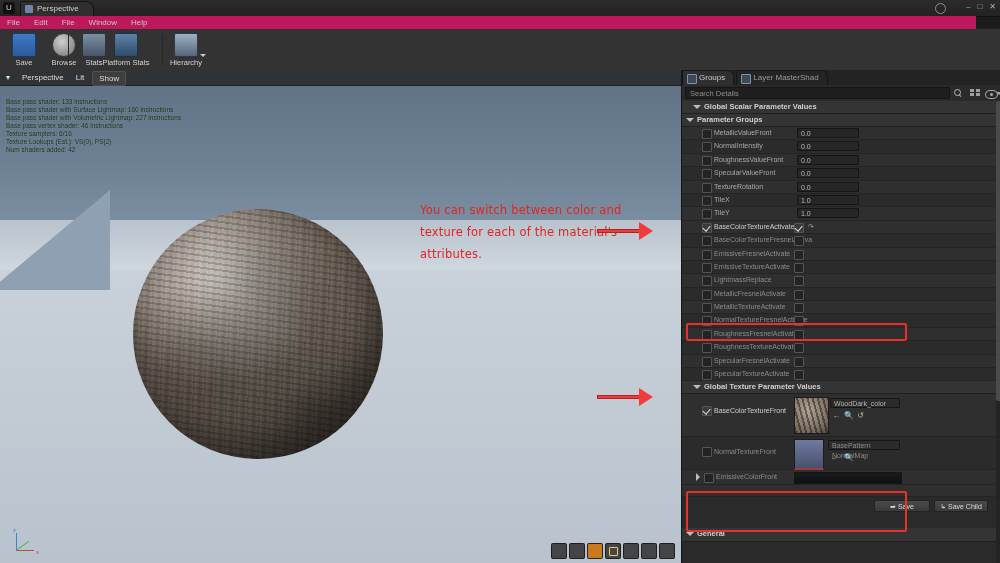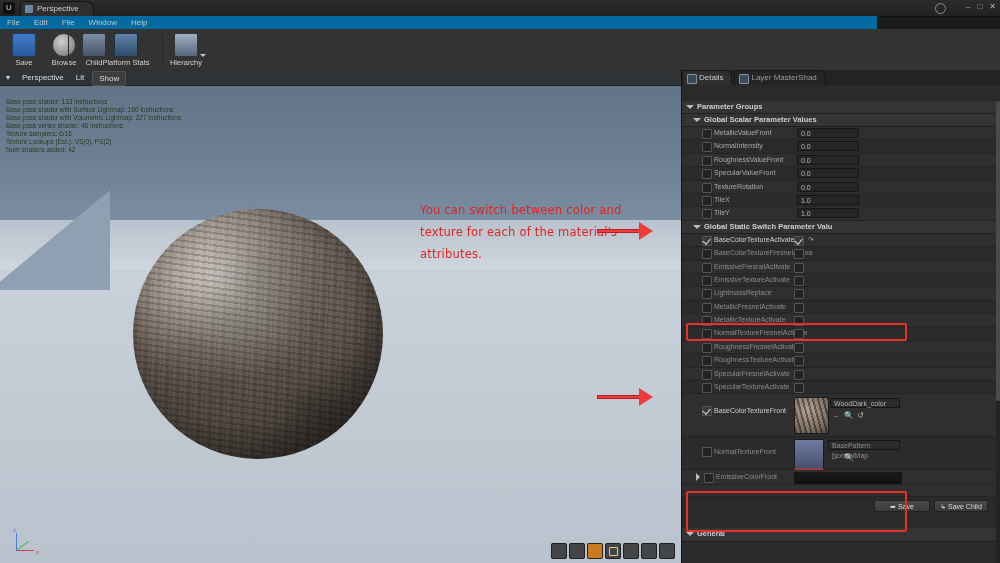--- a/index.html
+++ b/index.html
@@ -71,22 +71,22 @@
   .title-globe {
     position: absolute; right: 54px; top: 3px;
     width: 9px; height: 9px;
     border: 1px solid #8d8d8d;
     border-radius: 50%;
   }
 
   
   .menubar {
     position: absolute;
-    left: 0; top: 16px; width: 877px; height: 13px;
-    background: #0369a1;
+    left: 0; top: 16px; width: 976px; height: 13px;
+    background: #be185d;
     border-bottom: 1px solid #1a1a1a;
   }
   .menubar .mi {
     position: relative;
     float: left;
     padding: 0 7px;
     line-height: 13px;
     font-size: 8px;
     color: #c6c6c6;
   }
@@ -571,21 +571,21 @@
       <span class="ic" style="background:linear-gradient(#3f79c4,#2a5b9c);border:1px solid #1b3c6b;"></span>
       <span class="lbl">Save</span>
     </div>
     <div class="tbtn" style="left:42px;">
       <span class="ic" style="background:radial-gradient(circle at 40% 35%,#cfcfcf,#6f6f6f);border-radius:50%;border:1px solid #3a3a3a;"></span>
       <span class="lbl">Browse</span>
     </div>
     <div class="tb-sep" style="left:68px;"></div>
     <div class="tbtn" style="left:72px;">
       <span class="ic" style="background:linear-gradient(#7e8fa3,#46556a);border:1px solid #2b3543;"></span>
-      <span class="lbl">Child</span>
+      <span class="lbl">Stats</span>
     </div>
     <div class="tbtn" style="left:97px;width:58px;">
       <span class="ic" style="background:linear-gradient(#5e83a8,#2f4c6b);border:1px solid #1e3246;"></span>
       <span class="lbl">Platform Stats</span>
     </div>
     <div class="tb-sep" style="left:162px;"></div>
     <div class="tbtn" style="left:164px;">
       <span class="ic" style="background:linear-gradient(#9fb0c2,#56667a);border:1px solid #2f3946;"></span>
       <span class="lbl">Hierarchy</span>
       <span class="dropdown-caret"></span>
@@ -651,41 +651,56 @@
   <div class="arrow" style="left:597px; top:388px; width:56px;">
     <div class="shaft" style="width:44px;"></div>
     <div class="head" style="left:42px;"></div>
   </div>
 
   <div class="rpanel">
 
     <div class="rtabs">
       <div class="rtab">
         <span class="tico"></span>
-        <span>Details</span>
+        <span>Groups</span>
       </div>
       <div class="rtab inactive">
         <span class="tico"></span>
         <span>Layer MasterShad</span>
       </div>
     </div>
 
+    <div class="searchrow">
+      <div class="searchbox">Search Details</div>
+      <div class="srch-icon">
+        <div class="circ"></div>
+        <div class="stick"></div>
+      </div>
+      <div class="grid-icon">
+        <i style="left:0;top:0;"></i>
+          <i style="left:6px;top:0;"></i>
+        <i style="left:0;top:4px;"></i>
+          <i style="left:6px;top:4px;"></i>
+      </div>
+      <div class="eye-icon"></div>
+      <div class="eye-caret"></div>
+    </div>
 
     <div class="plist">
+
+      <div class="row group">
+        <span class="tri" style="left:11px; top:4px;"></span>
+        <span class="gname sub">Global Scalar Parameter Values</span>
+      </div>
 
       <div class="row group" style="height:12px;">
         <span class="tri" style="left:4px; top:4px;"></span>
         <span class="gname">Parameter Groups</span>
       </div>
 
-      <div class="row group">
-        <span class="tri" style="left:11px; top:4px;"></span>
-        <span class="gname sub">Global Scalar Parameter Values</span>
-      </div>
-
       <div class="row">
         <span class="chk" style="left:20px;"></span>
         <span class="label" style="left:32px;">MetallicValueFront</span>
         <span class="valuefield" style="left:115px; width:62px;">0.0</span>
       </div>
       <div class="row alt">
         <span class="chk" style="left:20px;"></span>
         <span class="label" style="left:32px;">NormalIntensity</span>
         <span class="valuefield" style="left:115px; width:62px;">0.0</span>
       </div>
@@ -708,24 +723,20 @@
         <span class="chk" style="left:20px;"></span>
         <span class="label" style="left:32px;">TileX</span>
         <span class="valuefield" style="left:115px; width:62px;">1.0</span>
       </div>
       <div class="row">
         <span class="chk" style="left:20px;"></span>
         <span class="label" style="left:32px;">TileY</span>
         <span class="valuefield" style="left:115px; width:62px;">1.0</span>
       </div>
 
-      <div class="row group">
-        <span class="tri" style="left:11px; top:4px;"></span>
-        <span class="gname sub">Global Static Switch Parameter Valu</span>
-      </div>
 
       <div class="row">
         <span class="chk on" style="left:20px;"></span>
         <span class="label" style="left:32px; color:#cfcfcf;">BaseColorTextureActivate</span>
         <span class="chk on" style="left:112px;"></span>
         <span class="label" style="left:126px;">↷</span>
       </div>
       <div class="row alt">
         <span class="chk" style="left:20px;"></span>
         <span class="label dim" style="left:32px;">BaseColorTextureFresnelActiva</span>
@@ -775,20 +786,24 @@
         <span class="chk" style="left:20px;"></span>
         <span class="label dim" style="left:32px;">SpecularFresnelActivate</span>
         <span class="chk" style="left:112px;"></span>
       </div>
       <div class="row alt">
         <span class="chk" style="left:20px;"></span>
         <span class="label dim" style="left:32px;">SpecularTextureActivate</span>
         <span class="chk" style="left:112px;"></span>
       </div>
 
+      <div class="row group">
+        <span class="tri" style="left:11px; top:4px;"></span>
+        <span class="gname sub">Global Texture Parameter Values</span>
+      </div>
 
       <div class="row" style="height:42px;">
         <span class="chk on" style="left:20px; top:12px;"></span>
         <span class="label" style="left:32px; top:13px; color:#cfcfcf;">BaseColorTextureFront</span>
         <span class="thumb" style="left:112px; top:3px; width:33px; height:35px;"></span>
         <span class="assetbox" style="left:148px; top:4px; width:70px;">WoodDark_color</span>
         <span class="iconbtn" style="left:150px; top:17px;">←</span>
         <span class="iconbtn" style="left:162px; top:17px;">🔍</span>
         <span class="iconbtn" style="left:174px; top:17px;">↺</span>
       </div>

